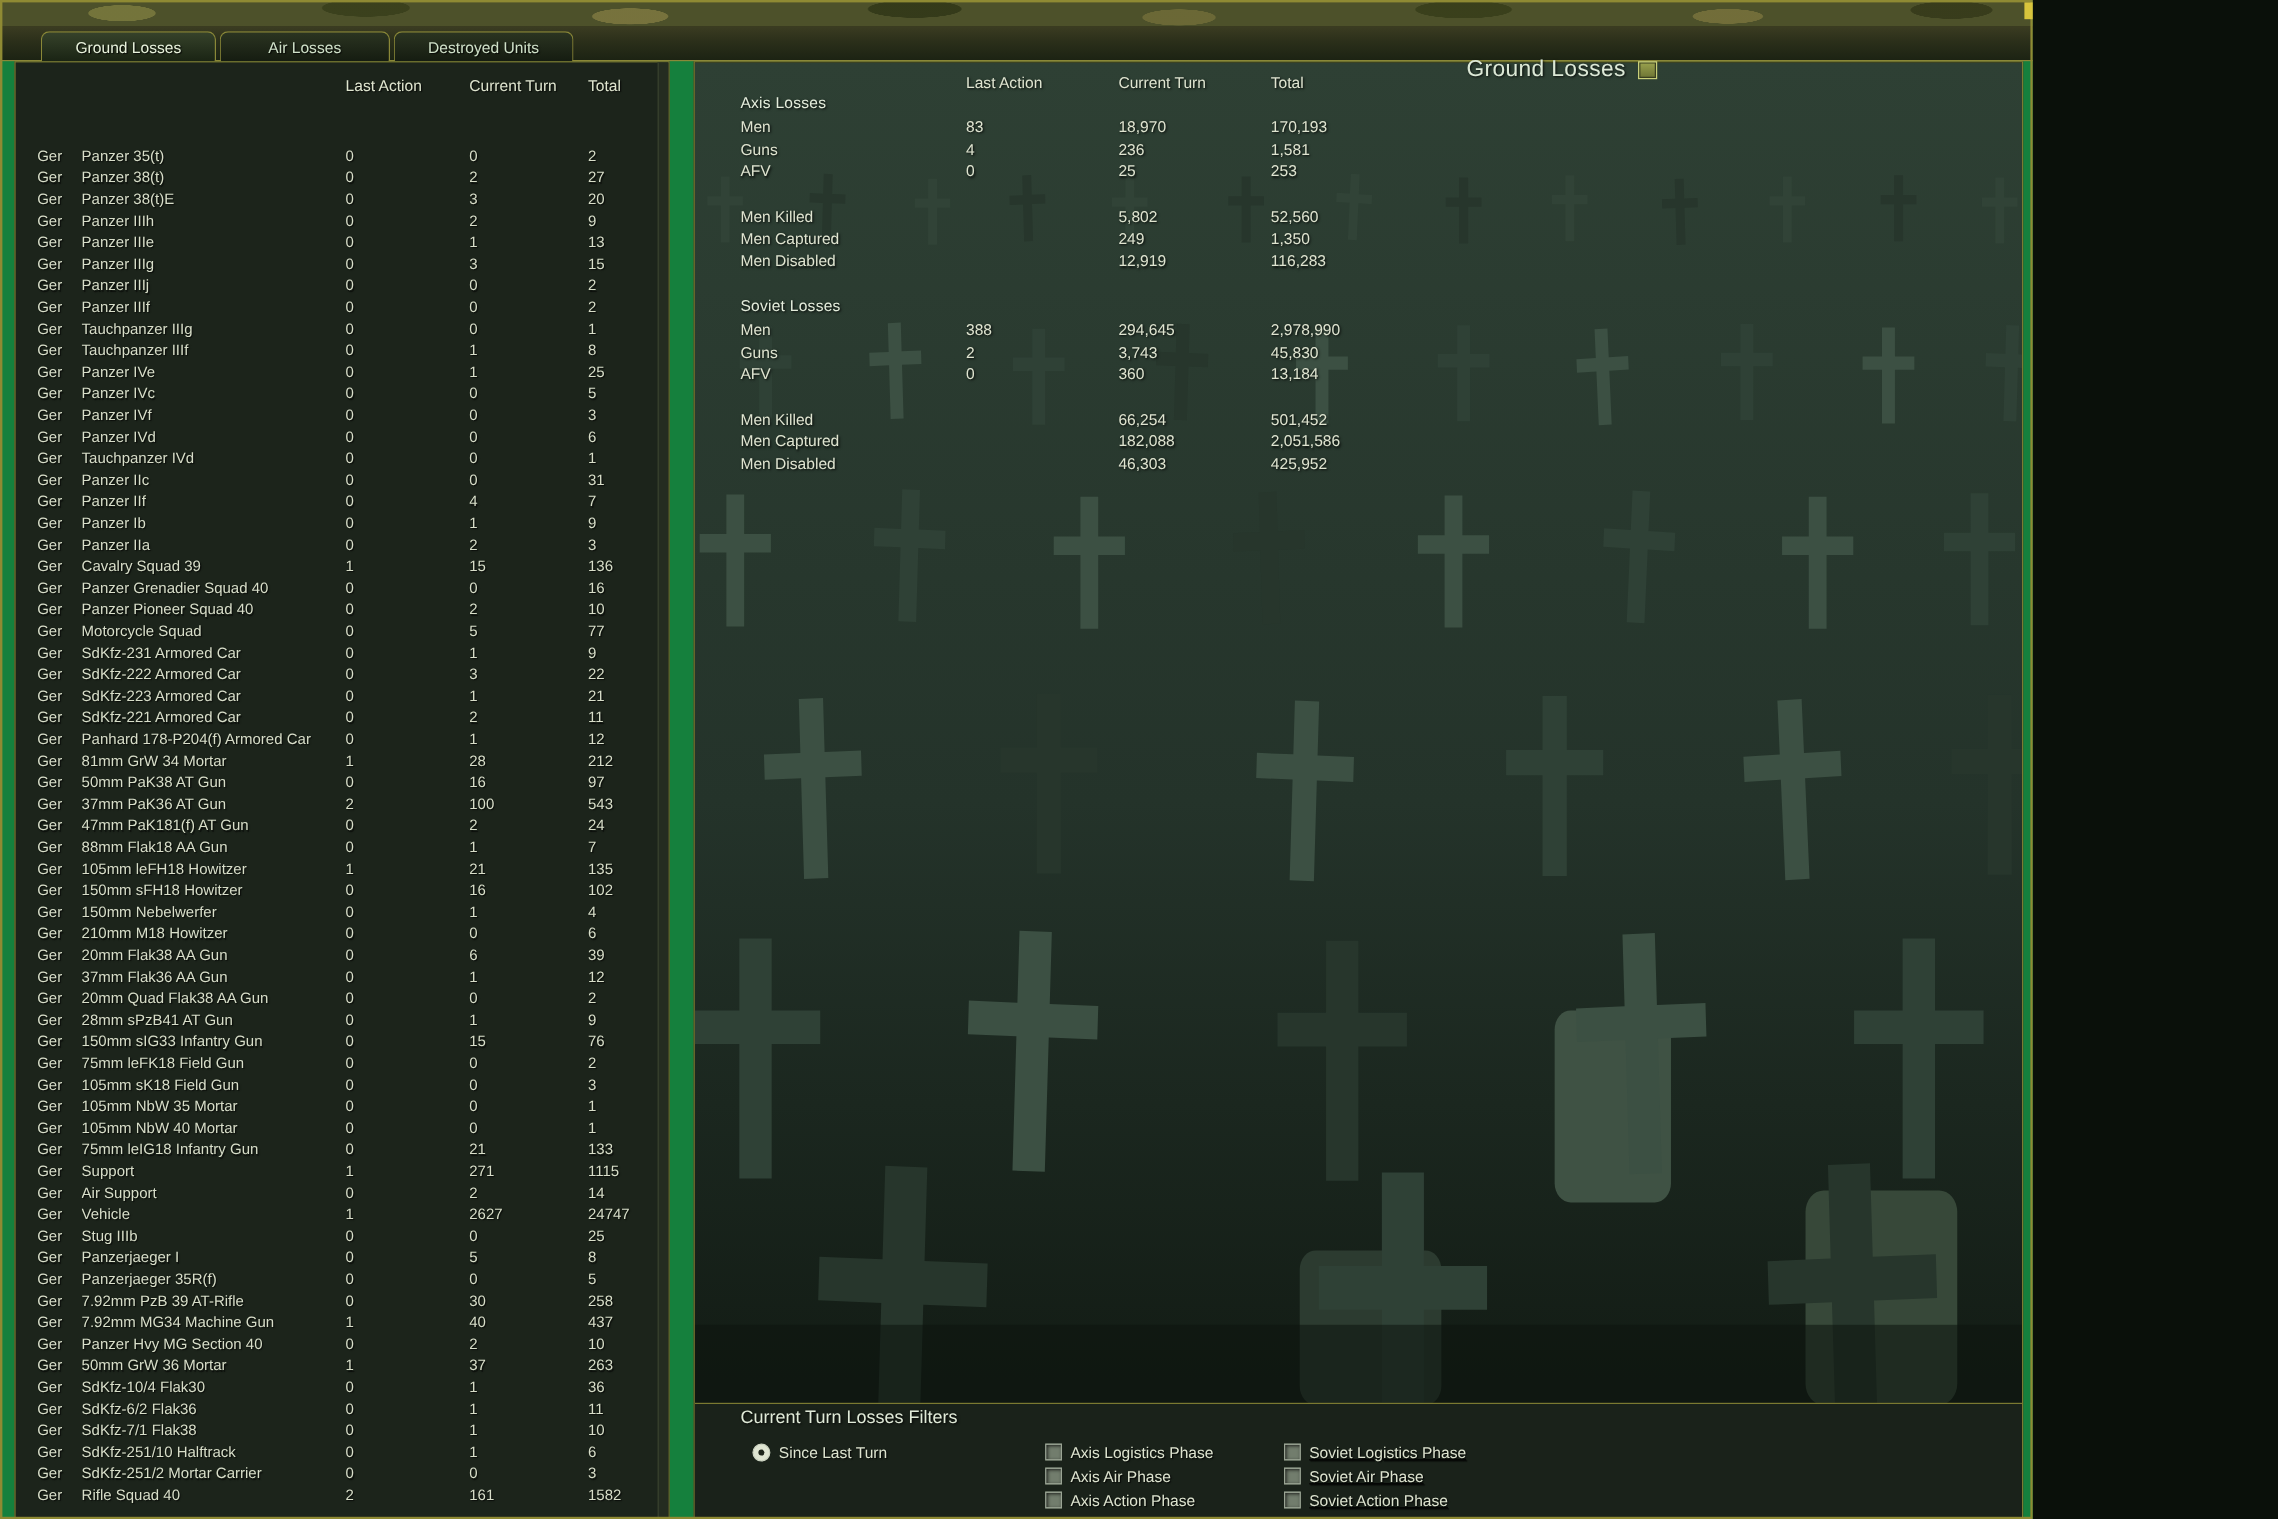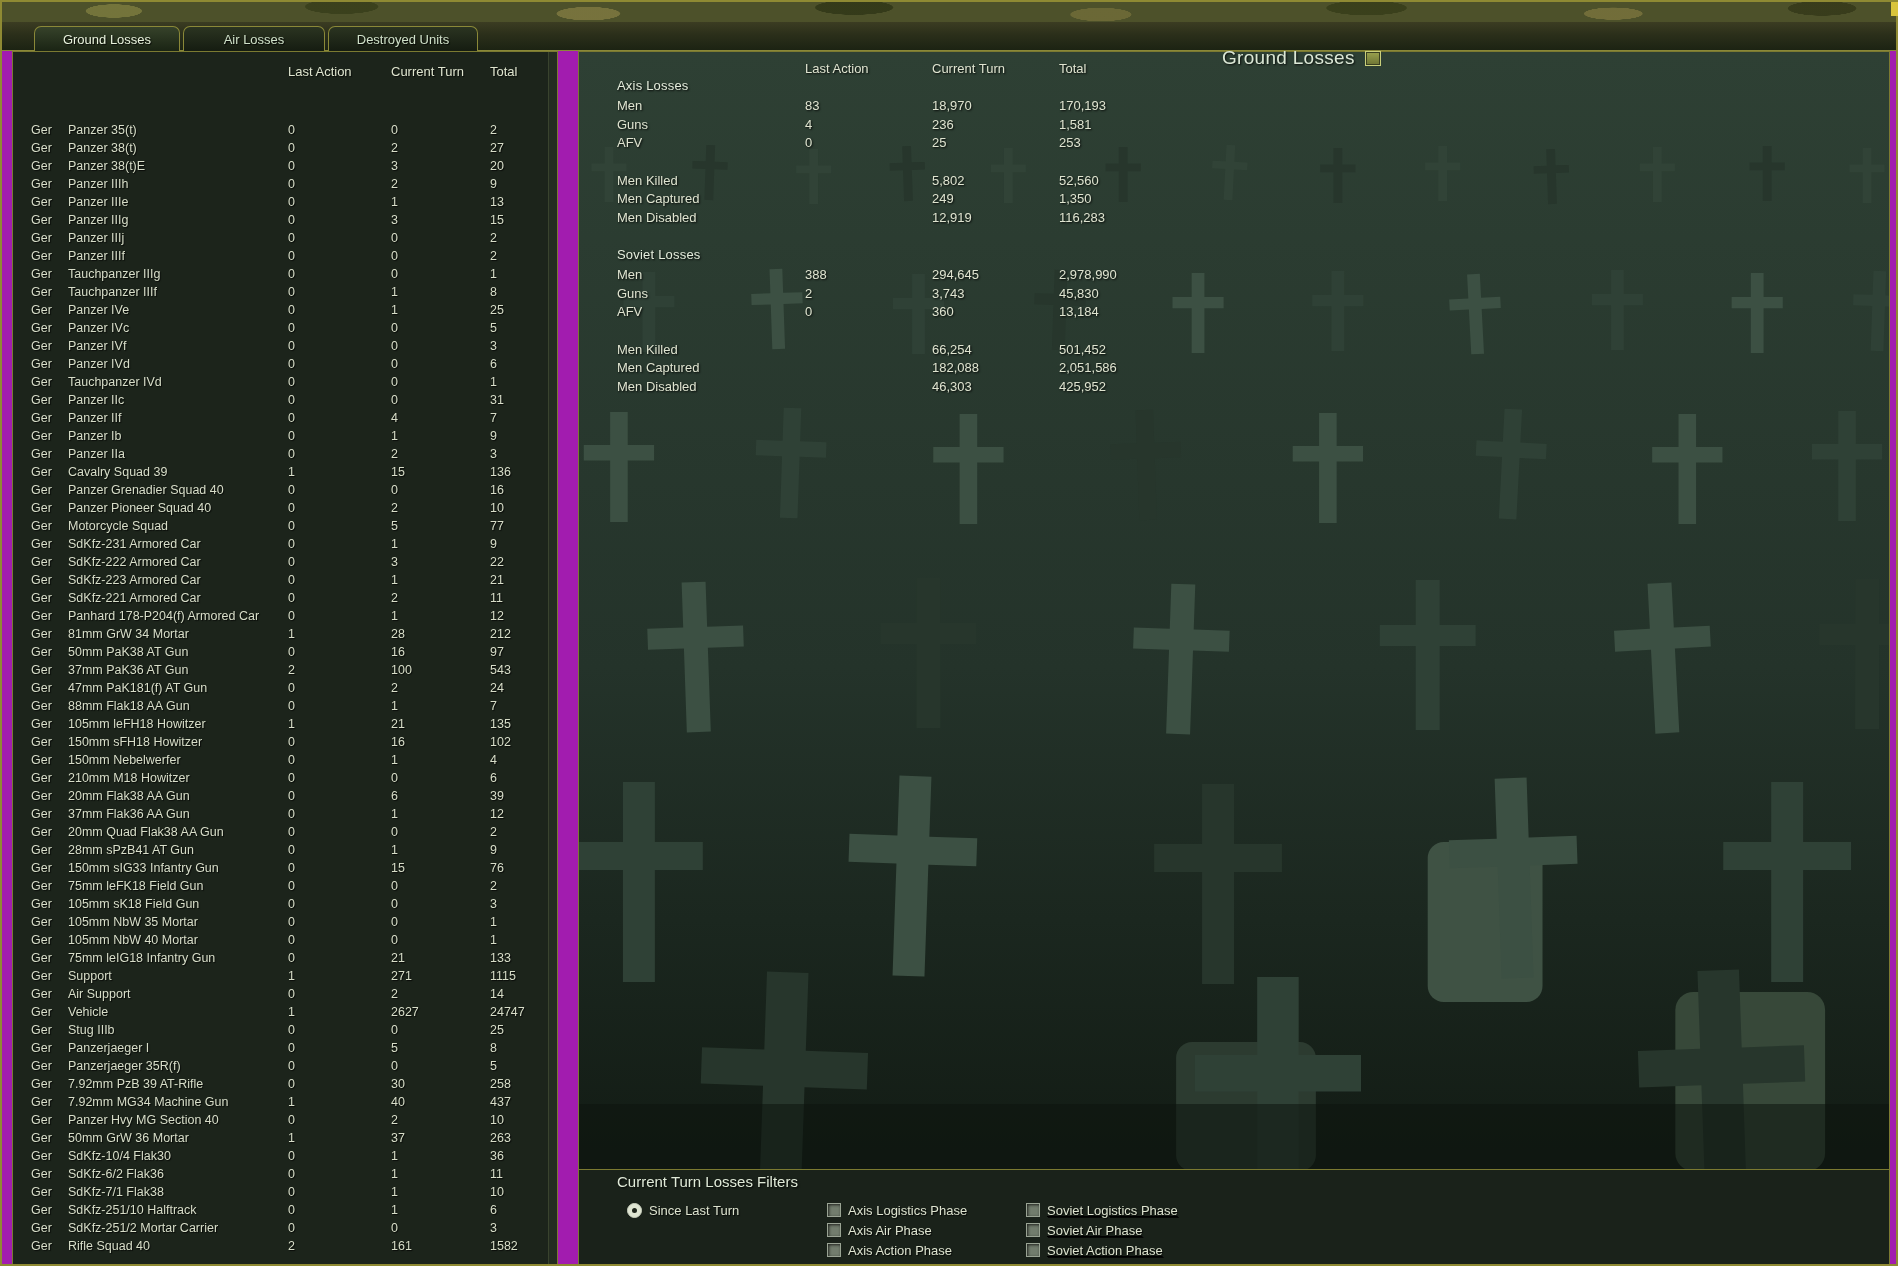--- a/index.html
+++ b/index.html
@@ -1,17 +1,17 @@
 <!DOCTYPE html>
 <html><head>
 <meta charset="utf-8">
 <style>
   html,body{margin:0;padding:0;background:#0a100a;}
   body{font-family:"Liberation Sans",sans-serif;-webkit-font-smoothing:antialiased;}
-  .page{position:relative;width:1898px;height:1266px;background:#a21caf;overflow:hidden;}
+  .page{position:relative;width:1694px;height:1266px;background:#15803d;overflow:hidden;}
   .page::after{content:"";position:absolute;inset:0;border:2px solid #8f8a33;pointer-events:none;z-index:80;}
 
   
   .topbar{position:absolute;left:0;top:0;right:0;height:51px;z-index:20;}
   .camo{height:22px;
     background:
       radial-gradient(46px 11px at 6% 50%, rgba(118,118,60,.95) 0 60%, transparent 62%),
       radial-gradient(60px 12px at 18% 30%, rgba(58,64,28,.95) 0 60%, transparent 62%),
       radial-gradient(52px 11px at 31% 62%, rgba(126,120,64,.85) 0 60%, transparent 62%),
       radial-gradient(64px 12px at 45% 34%, rgba(50,56,24,.9) 0 60%, transparent 62%),
@@ -70,21 +70,21 @@
 
   
   .filters{position:absolute;left:0;right:0;bottom:0;height:96px;background:#1a221a;
     border-top:1px solid #7b7a31;box-sizing:border-box;z-index:6;}
   .filters-title{position:absolute;left:38px;top:3px;font-size:15px;color:#e0ead8;
     text-shadow:1px 1px 2px rgba(0,0,0,.9);}
   .radio-row{position:absolute;left:48px;top:32px;height:16px;display:flex;align-items:center;cursor:pointer;text-align:right;}
   .check-col{position:absolute;top:32px;}
   .col1{left:248px;}
   .col2{left:447px;text-decoration:underline;}
-  .check-row{height:16px;margin-bottom:4px;display:flex;align-items:center;cursor:pointer;}
+  .check-row{height:16px;margin-bottom:4px;display:flex;align-items:center;cursor:pointer;margin-left:44px;}
   .cb{width:12px;height:12px;background:#727d6d;border:1px solid #9aa494;
     box-shadow:inset 1px 1px 3px rgba(0,0,0,.75);flex:none;}
   .radio{width:13px;height:13px;border-radius:50%;background:#39433a;border:1px solid #cdd4c2;
     flex:none;position:relative;}
   .radio.on{background:#dfe5d2;}
   .radio.on::after{content:"";position:absolute;left:4px;top:4px;width:5px;height:5px;
     border-radius:50%;background:#1d241a;}
   .cb-label{margin-left:7px;font-size:13px;color:#dde3cf;text-shadow:1px 1px 1px rgba(0,0,0,.8);}
 </style>
 </head>

